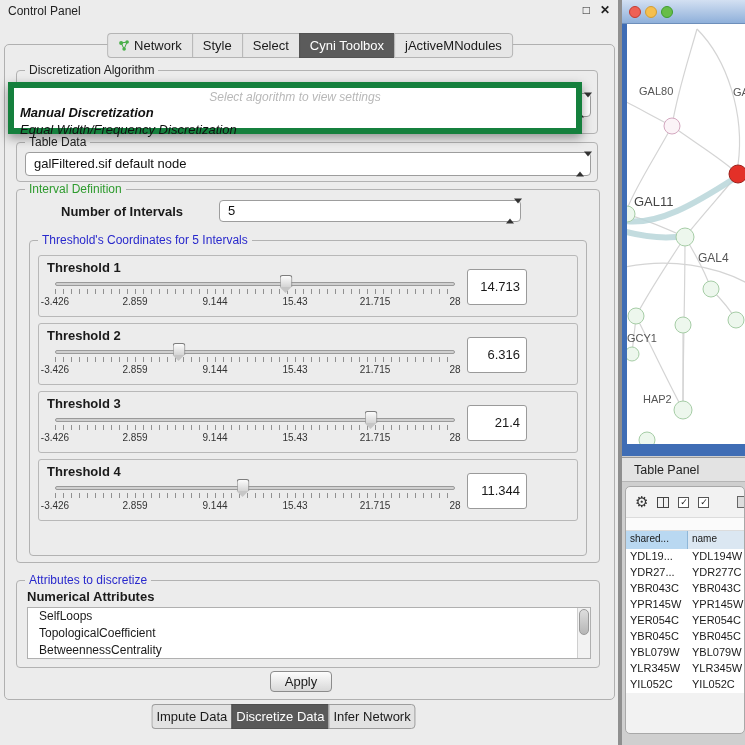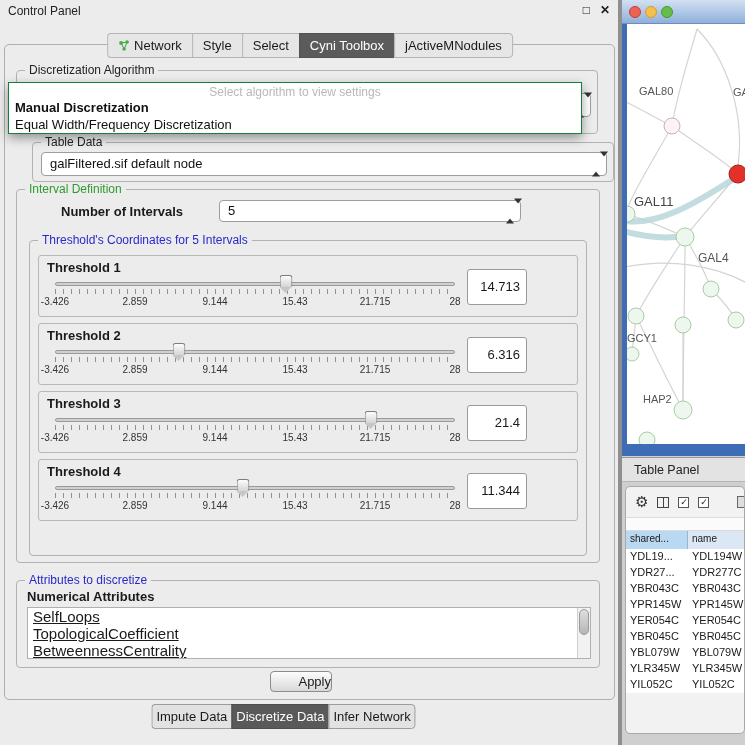--- a/index.html
+++ b/index.html
@@ -40,26 +40,26 @@
   .stepper { position:absolute; right:5px; top:50%; transform:translateY(-50%); width:9px; }
   .stepper .up { width:0; height:0; border-left:4px solid transparent; border-right:4px solid transparent;
     border-bottom:5px solid #333; margin-bottom:2px; }
   .stepper .dn { width:0; height:0; border-left:4px solid transparent; border-right:4px solid transparent;
     border-top:5px solid #333; }
 
   .alg-group { left:16px; top:70px; width:582px; height:64px; }
   .alg-combo { left:8px; top:22px; width:566px; }
 
   .dropdown { position:absolute; left:8px; top:82px; width:574px; height:52px; background:#fff;
-    border:1px solid #15803d; box-shadow:0 4px 10px rgba(0,0,0,.38); z-index:50; }
+    border:6px solid #15803d; box-shadow:0 4px 10px rgba(0,0,0,.38); z-index:50;font-style:italic; }
   .dd-placeholder { text-align:center; color:#b8b8b8; font-size:12px; padding-top:2px; height:16px; }
   .dd-opt { font-size:13px; padding:1px 0 1px 6px; color:#111; }
   .dd-opt.bold { font-weight:bold; }
 
-  .tabledata-group { left:16px; top:142px; width:582px; height:40px;margin-left:16px; }
+  .tabledata-group { left:16px; top:142px; width:582px; height:40px; }
   .tabledata-combo { left:8px; top:9px; width:566px; }
 
   .interval-group { left:16px; top:189px; width:584px; height:374px; }
   .count-label { position:absolute; left:44px; top:14px; font-weight:bold; font-size:13px; }
   .count-combo { left:202px; top:10px; width:302px; height:22px; }
   .count-combo .combo-text { line-height:20px; }
 
   .thresh-group { left:12px; top:50px; width:558px; height:316px; }
   .thr { position:absolute; left:8px; width:540px; height:62px; border:1px solid #b8b8b8;
     border-radius:3px; background:#ececec; }
@@ -76,29 +76,29 @@
     border-left:6.5px solid transparent; border-right:6.5px solid transparent; border-top:6px solid #c6c6c6; }
   .scale span { position:absolute; top:20px; transform:translateX(-50%); font-size:10px; color:#333; }
   .thr-value { position:absolute; left:428px; top:13px; width:60px; height:36px; background:#fff;
     border:1px solid #9a9a9a; border-radius:3px; text-align:right; padding-right:6px;
     line-height:34px; font-size:13px; }
 
   .attr-group { left:16px; top:580px; width:584px; height:88px; }
   .attr-label { position:absolute; left:10px; top:8px; font-weight:bold; font-size:13px; }
   .attr-list { position:absolute; left:10px; top:26px; width:564px; height:52px; background:#fff;
     border:1px solid #b0b0b0; overflow:hidden; }
-  .attr-list .item { font-size:15px; line-height:17px; padding-left:5px;text-decoration:underline; }
+  .attr-list .item { font-size:12px; line-height:17px; padding-left:11px; }
   .vscroll { position:absolute; right:0; top:0; bottom:0; width:13px; background:#f2f2f2;
     border-left:1px solid #cfcfcf; }
   .vscroll .vthumb { position:absolute; left:1px; top:1px; width:10px; height:26px;
     background:linear-gradient(#dedede,#b6b6b6); border:1px solid #999; border-radius:6px; }
 
   .apply-btn { position:absolute; left:270px; top:671px; width:62px; height:21px;
     background:linear-gradient(#fdfdfd,#d8d8d8); border:1px solid #8c8c8c; border-radius:4px;
-    font-size:13px; text-align:right; line-height:19px; }
+    font-size:13px; text-align:center; line-height:19px; }
 
   .tabs-bottom { position:absolute; top:704px; left:50%; transform:translateX(-60%); display:flex; }
   .tabs-bottom .tab { padding:4px 4px; background:#e2e2e2; border:1px solid #9c9c9c;
     border-right:none; font-size:13px; white-space:nowrap; }
   .tabs-bottom .tab:first-child { border-radius:4px 0 0 4px; }
   .tabs-bottom .tab:last-child { border-right:1px solid #9c9c9c; border-radius:0 4px 4px 0; }
   .tabs-bottom .tab.active { background:#595959; color:#fff; border-color:#4e4e4e; }
 
   .divider { position:absolute; left:618px; top:0; width:4px; height:745px; background:#8f8f8f; }
 

